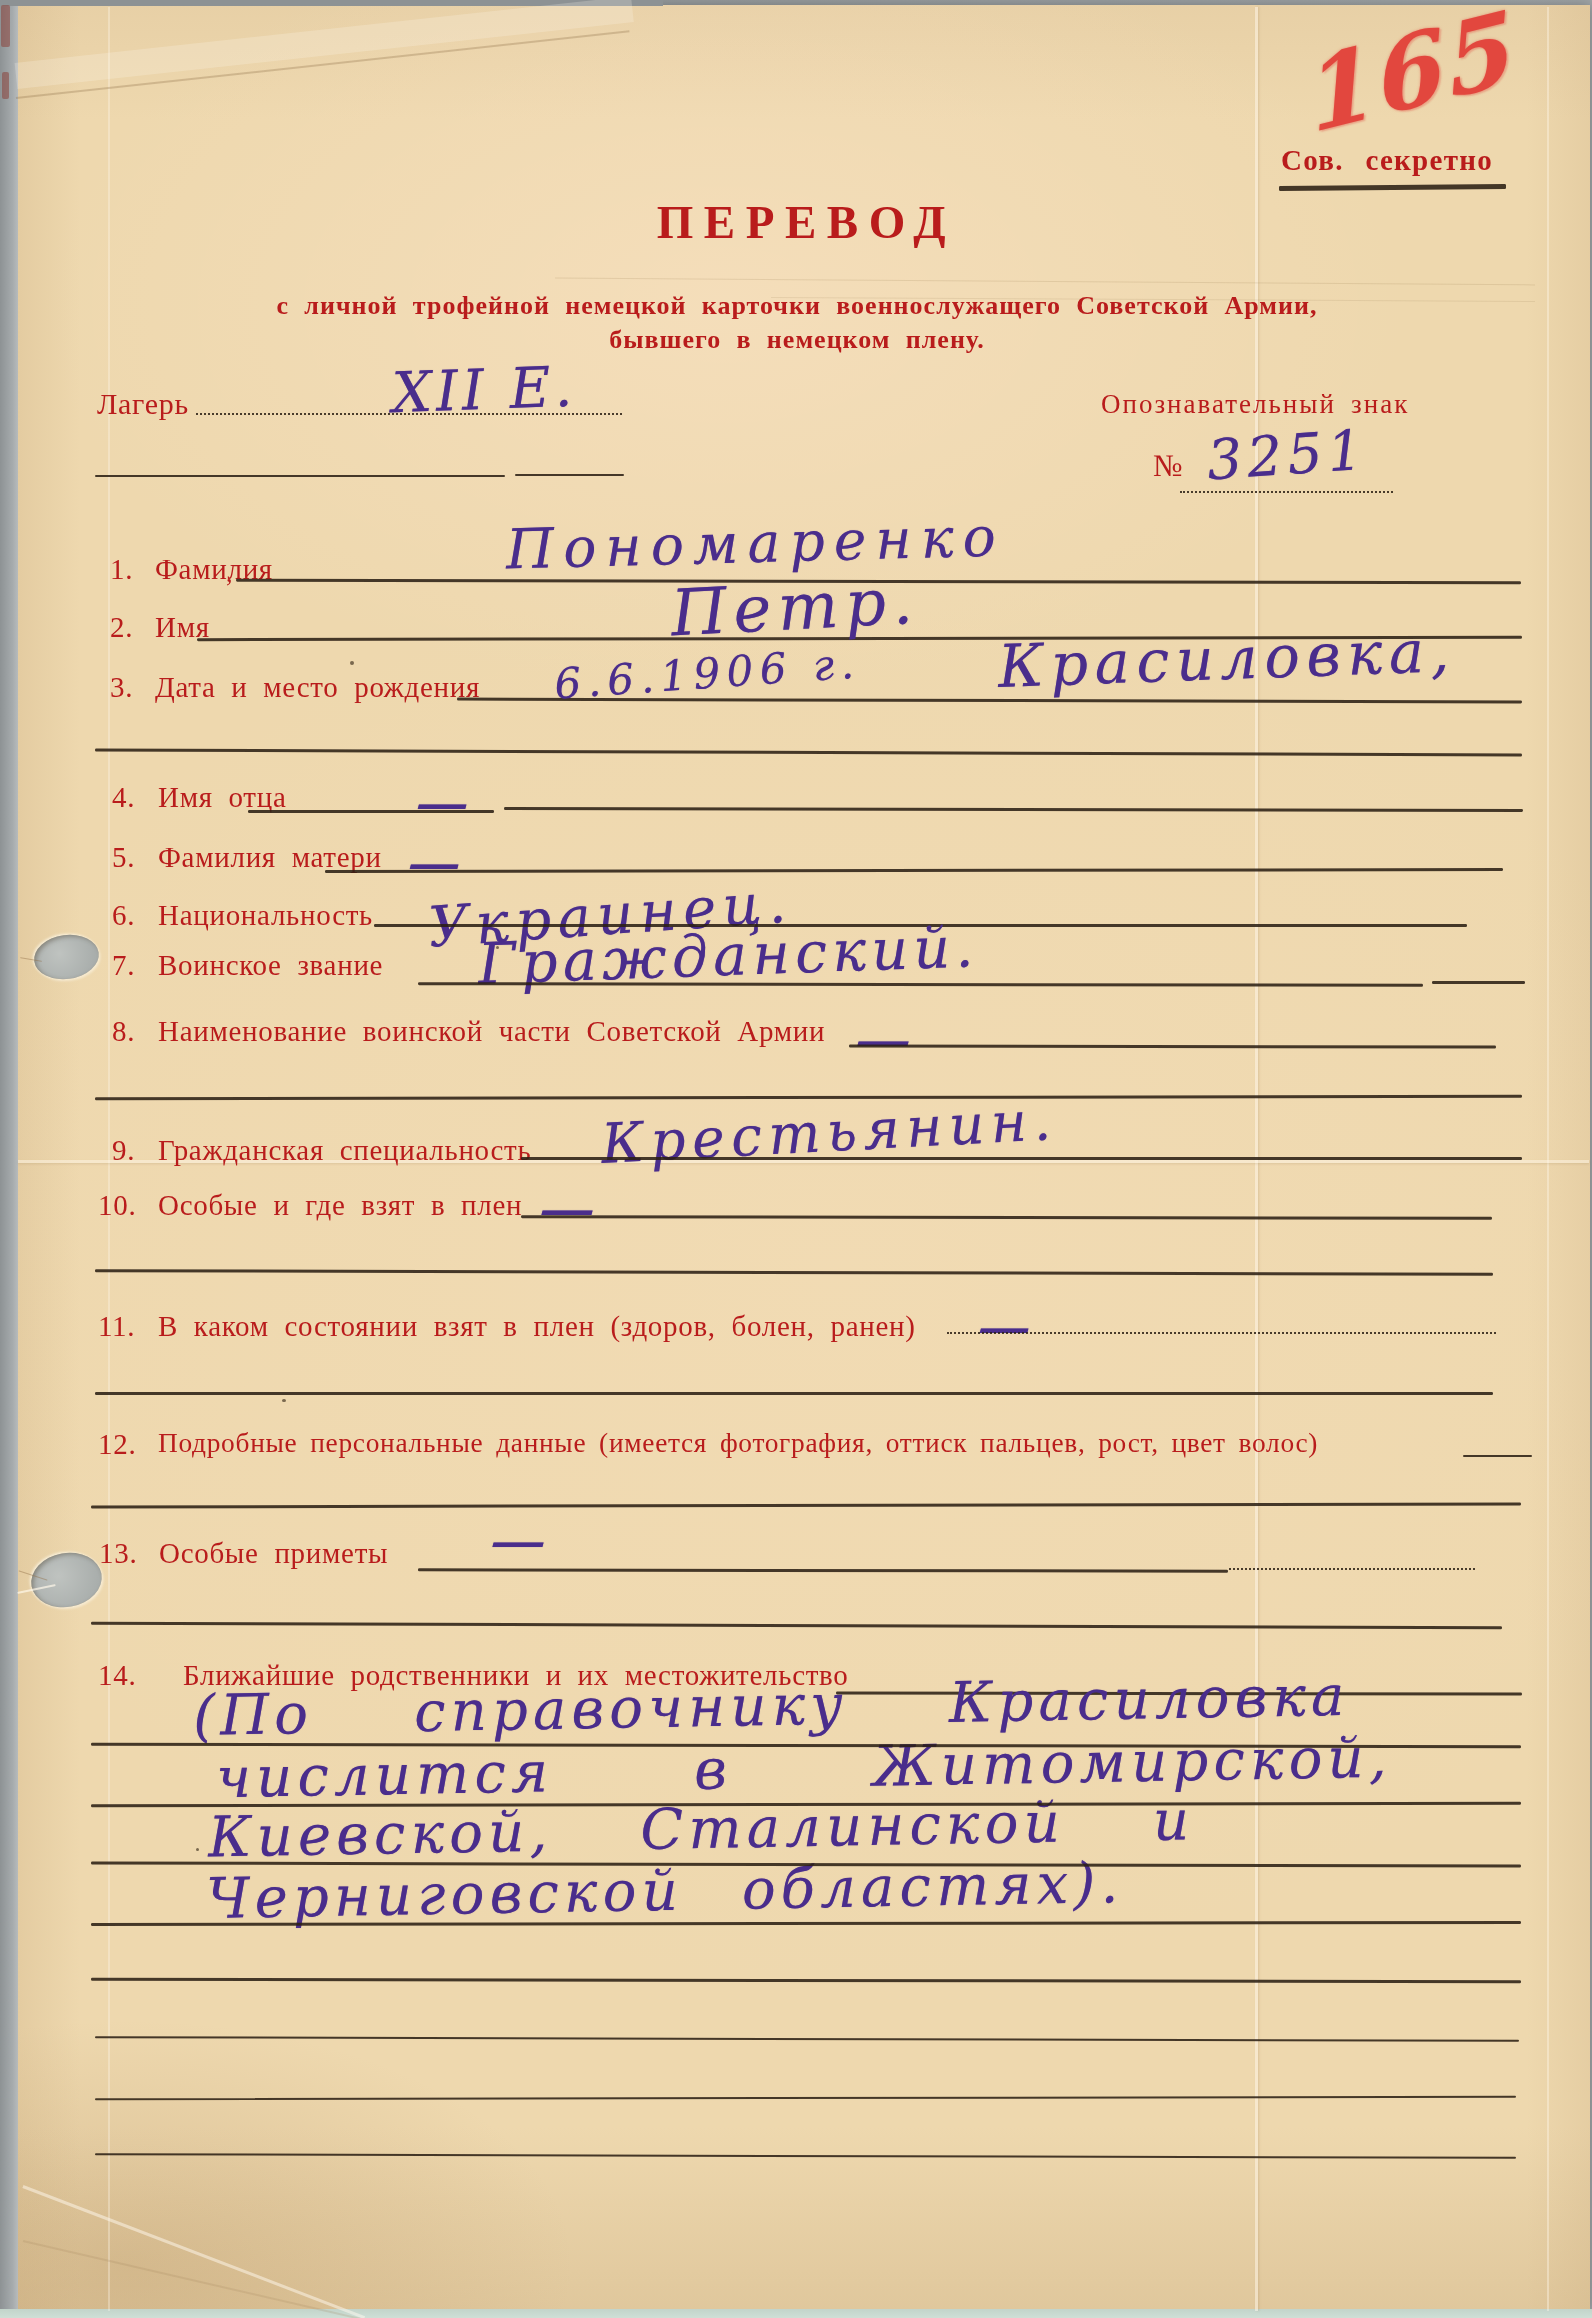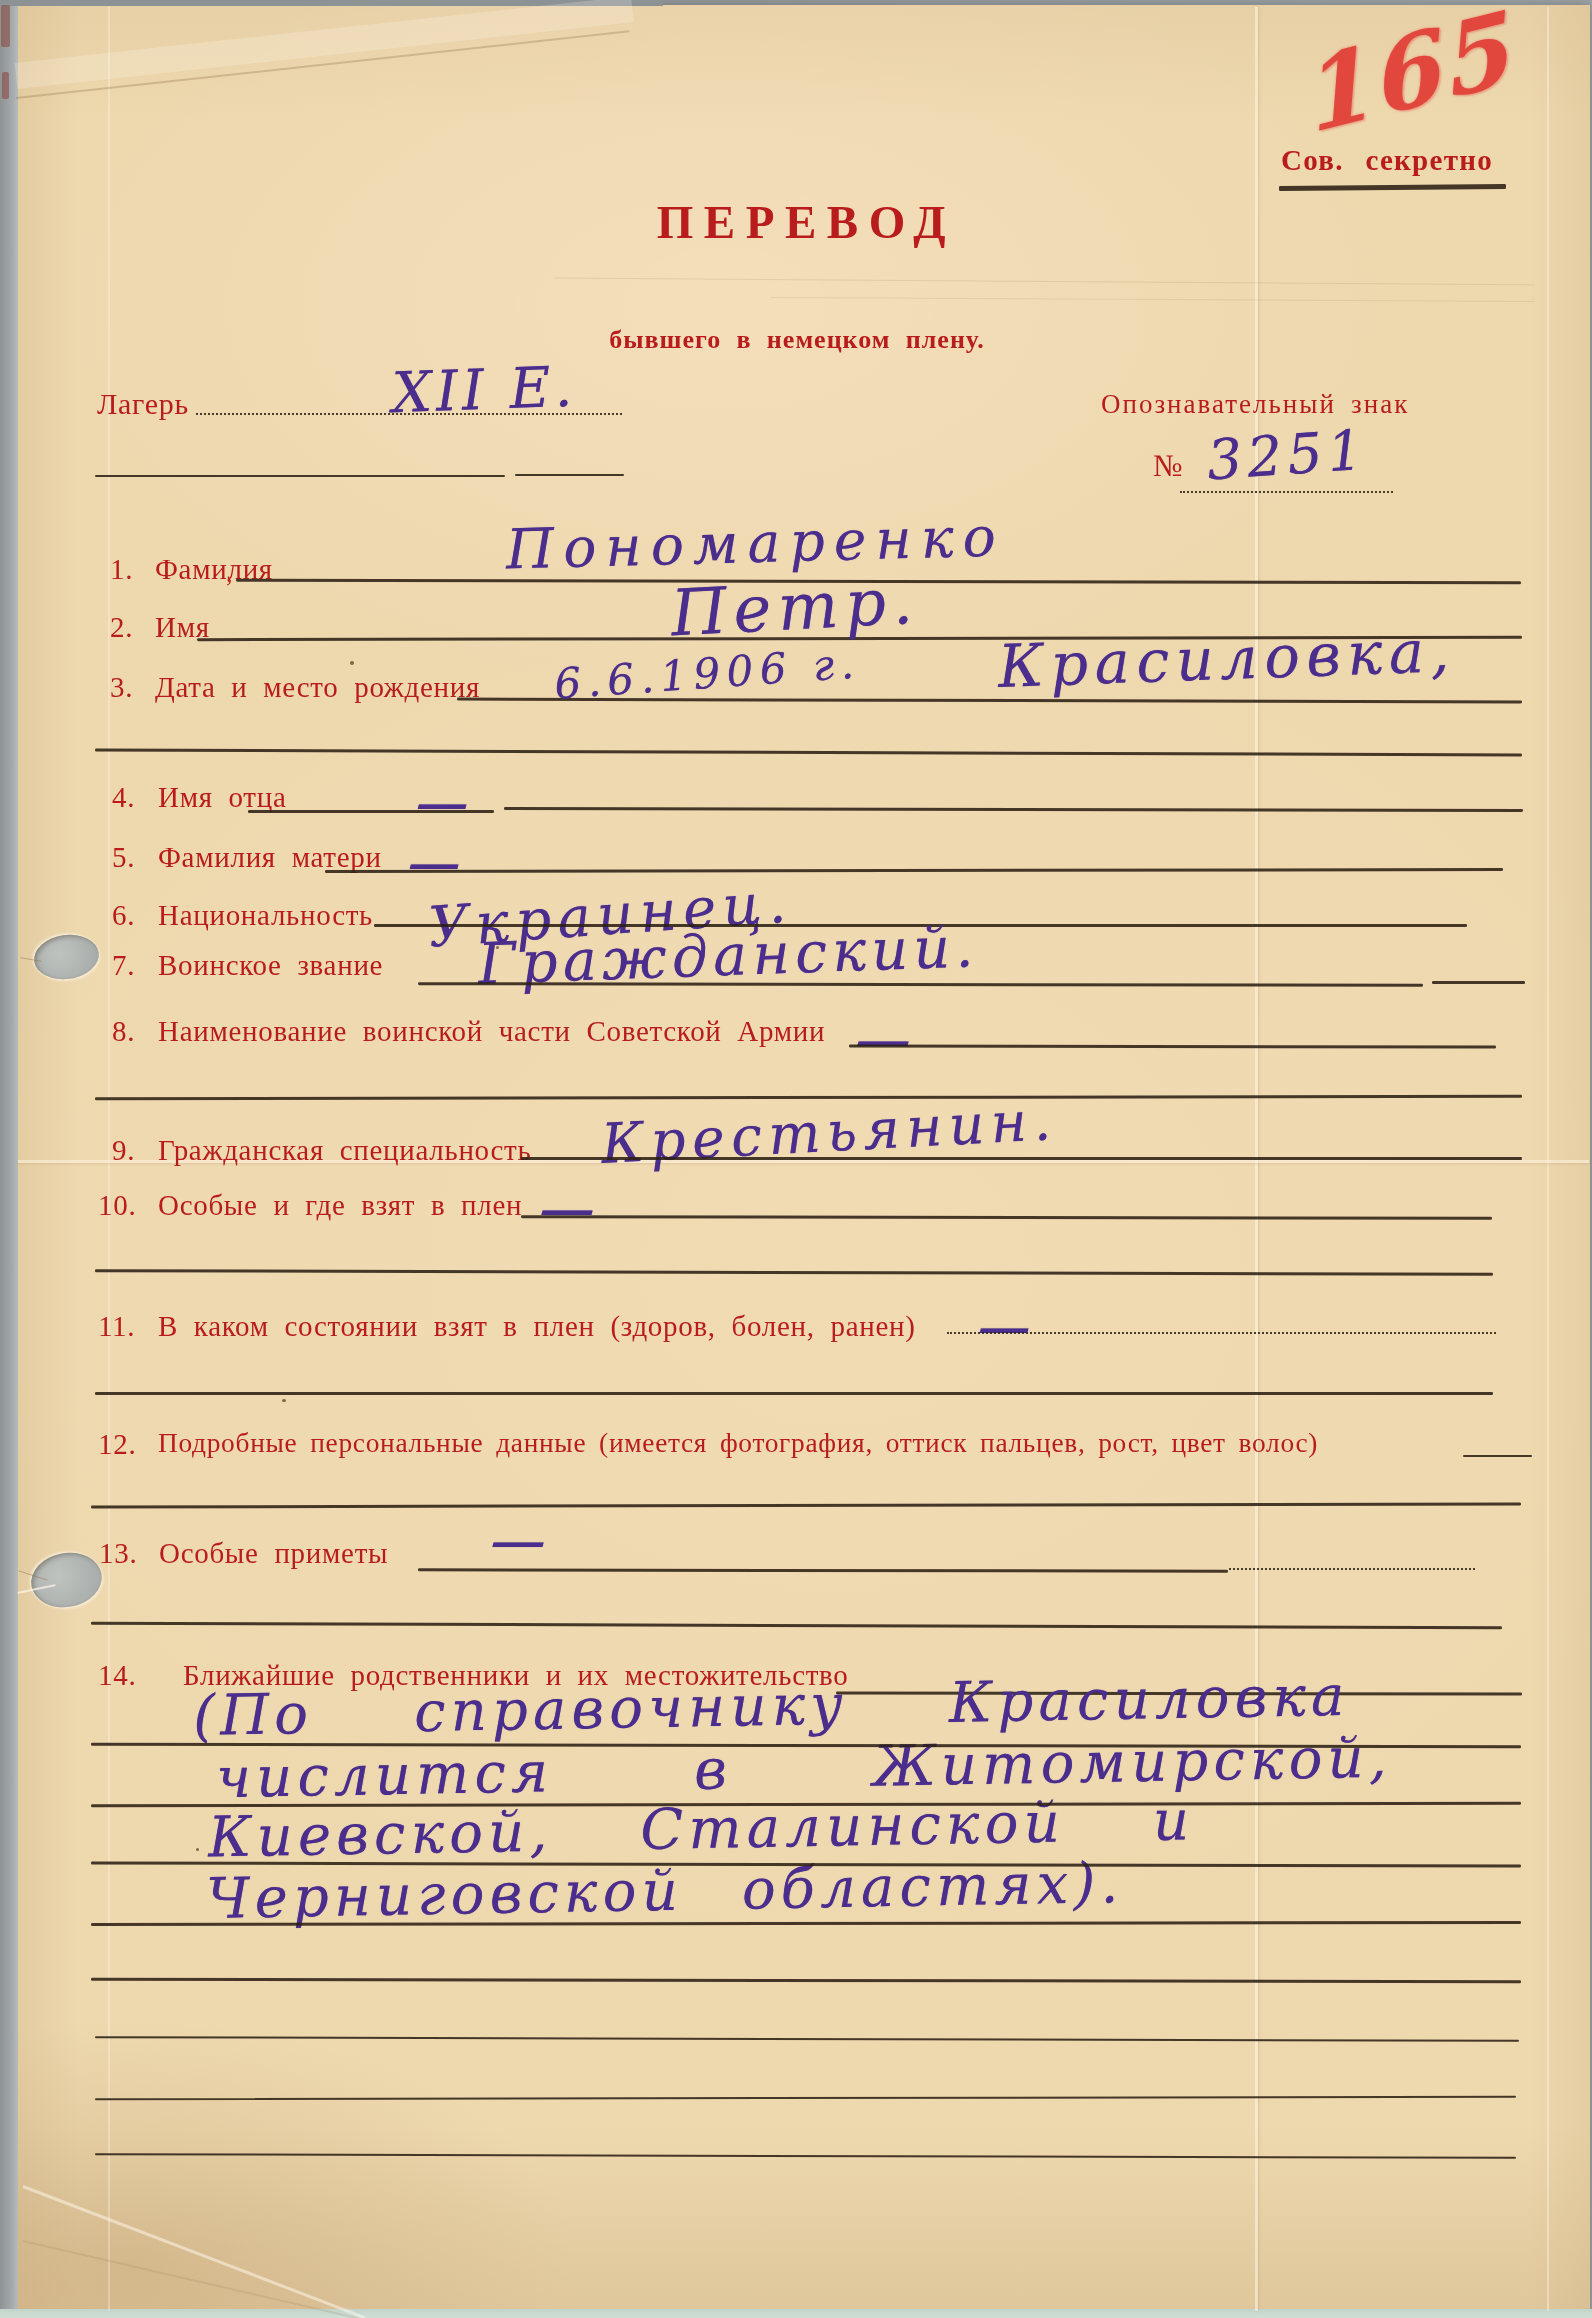--- a/index.html
+++ b/index.html
@@ -105,20 +105,21 @@
   <div class="speck" style="left:282px;top:1399px;width:3.9px;height:3.3px;"></div>
   <div class="speck" style="left:196px;top:1848px;width:3.3px;height:3.3px;"></div>
 
   <div class="pr" id="page-stamp" style="left:1306px;top:13px;">165</div>
 
   <div class="pr" id="classification" style="left:1281px;top:144px;">Сов. секретно</div>
   <div class="ln" style="left:1279px;top:185px;width:227px;height:4.6px;transform:rotate(-.5deg);"></div>
 
   <div class="pr" id="title" style="left:643px;top:195px;width:327px;">ПЕРЕВОД</div>
 
+  <div class="pr subtitle" style="left:209px;top:291px;width:1176px;">с личной трофейной немецкой карточки военнослужащего Советской Армии,</div>
   <div class="pr subtitle" style="left:209px;top:325px;width:1176px;">бывшего в немецком плену.</div>
 
   <div class="pr lbl" style="left:97px;top:387px;font-size:30px;">Лагерь</div>
   <div class="dotted fine" style="left:196px;top:413px;width:426px;"></div>
   <div class="hw" style="left:392px;top:357px;font-size:56px;letter-spacing:3.9px;transform:rotate(-2deg);">ХII Е.</div>
   <div class="ln thin" style="left:95px;top:475px;width:410px;"></div>
   <div class="ln thin" style="left:515px;top:474px;width:109px;"></div>
 
   <div class="pr" style="left:1101px;top:389px;font-size:27px;letter-spacing:2px;word-spacing:6.5px;">Опознавательный знак</div>
   <div class="pr" style="left:1153px;top:448px;font-size:31px;">№</div>

